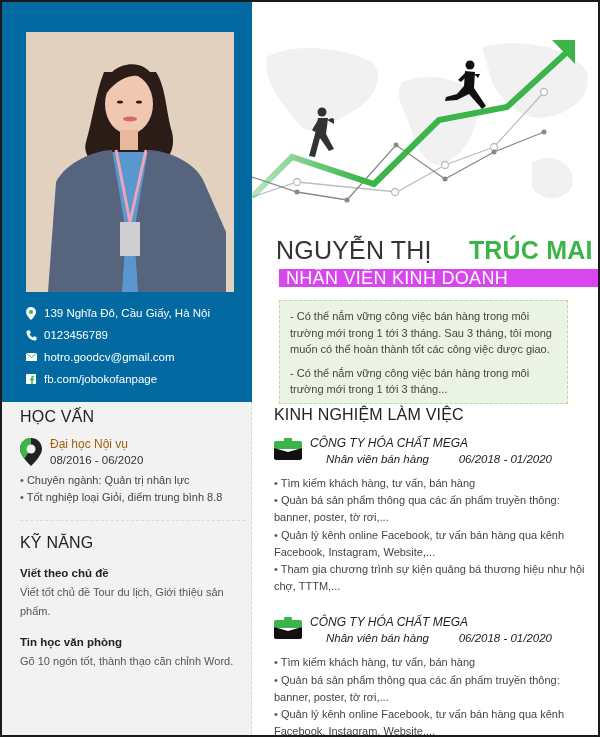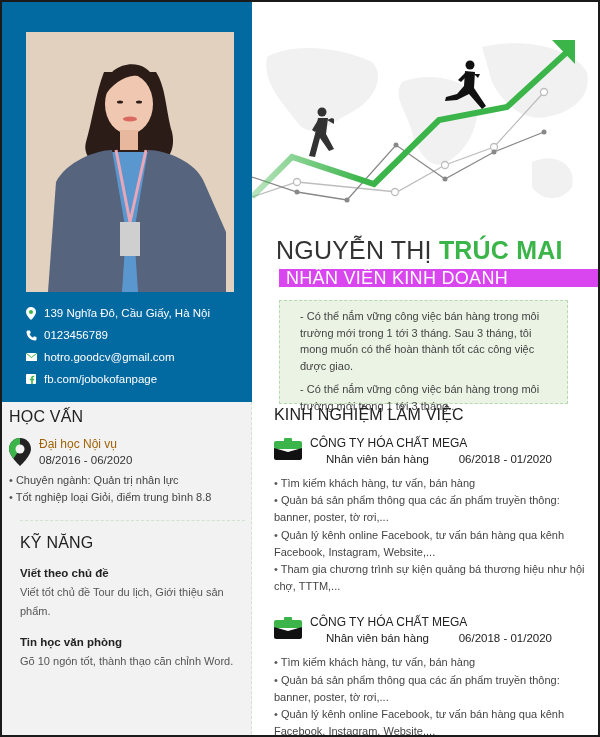--- a/index.html
+++ b/index.html
@@ -10,50 +10,50 @@
   
   .left-top { position: absolute; left: 0; top: 0; width: 250px; height: 400px; background: #0369a1; }
   .photo { position: absolute; left: 24px; top: 30px; width: 208px; height: 260px; background: #e2d1bf; overflow: hidden; }
   .contacts { position: absolute; left: 24px; top: 300px; width: 220px; }
   .contact-row { display: flex; align-items: center; height: 22px; color: #fff; font-size: 11.5px; }
   .contact-row .ic { width: 18px; display: flex; justify-content: flex-start; align-items: center; }
   .contact-row .txt { margin-left: 0; }
 
   .left-bottom { position: absolute; left: 0; top: 400px; width: 250px; height: 337px; background: #f2f2f2; border-right: 1px dashed #cfe3cf; }
   .sec-title { font-size: 16px; color: #222; font-weight: normal; letter-spacing: 0.2px; }
-  .edu { position: absolute; left: 7px; top: 406px; width: 225px; }
+  .edu { position: absolute; left: 18px; top: 406px; width: 225px; }
   .edu-item { display: flex; margin-top: 10px; }
   .edu-item .pin { width: 26px; height: 30px; margin-top: 2px; }
   .edu-item .info { margin-left: 4px; }
   .edu-name { font-size: 12px; color: #a16207; line-height: 16px; }
   .edu-date { font-size: 11.5px; color: #333; line-height: 16px; }
   .bullets { list-style: none; margin-top: 4px; }
   .bullets li { font-size: 11px; color: #444; line-height: 17px; }
   .bullets li::before { content: "• "; color: #555; }
   .edu-sep { position: absolute; left: 18px; top: 518px; width: 225px; border-top: 1px dashed #cfe3cf; }
 
   .skills { position: absolute; left: 18px; top: 532px; width: 225px; }
   .skill { margin-top: 13px; }
   .skill-name { font-size: 11.5px; font-weight: bold; color: #222; line-height: 16px; }
   .skill-desc { font-size: 11px; color: #555; line-height: 19px; margin-top: 2px; }
 
   
   .hero { position: absolute; left: 250px; top: 0; width: 350px; height: 220px; }
   .name { position: absolute; left: 274px; top: 234px; font-size: 25px; color: #333; letter-spacing: 0.2px; white-space: nowrap; }
-  .name .hl { color: #3bb54a; font-weight: bold; }
+  .name .hl { color: #3bb54a; font-weight: bold; margin-left: 30px; }
   .role-bar { position: absolute; left: 277px; top: 267px; width: 362px; height: 18px; background: #d946ef; color: #fff; font-size: 18px; line-height: 18px; padding-left: 7px; letter-spacing: 0.3px; }
-  .objective { position: absolute; left: 277px; top: 298px; width: 289px; height: 104px; background: #eaf3e4; border: 1px dashed #b8d8b0; padding: 7px 20px; }
+  .objective { position: absolute; left: 277px; top: 298px; width: 289px; height: 104px; background: #eaf3e4; border: 1px dashed #b8d8b0; padding: 7px 10px; }
   .objective p { font-size: 11px; color: #444; line-height: 16.5px; }
   .objective p + p { margin-top: 7px; }
 
   .exp { position: absolute; left: 272px; top: 404px; width: 315px; }
   .job { margin-top: 12px; }
   .job-head { display: flex; align-items: flex-start; }
   .job-head .bag { width: 28px; height: 22px; margin-top: 2px; }
-  .job-head .jh { margin-left: 8px; flex: 1; }
+  .job-head .jh { margin-left: 8px; flex: 1; font-style: italic; }
   .company { font-size: 12px; color: #222; line-height: 15px; }
   .pos-row { display: flex; justify-content: space-between; font-size: 11.5px; color: #222; line-height: 16px; margin-left: 16px; }
   .pos-row .dates { margin-right: 37px; }
   .job .bullets { margin-top: 8px; }
   .job .bullets li { line-height: 17.2px; color: #444; }
 </style>
 </head>
 <body>
 
 <div class="page">

